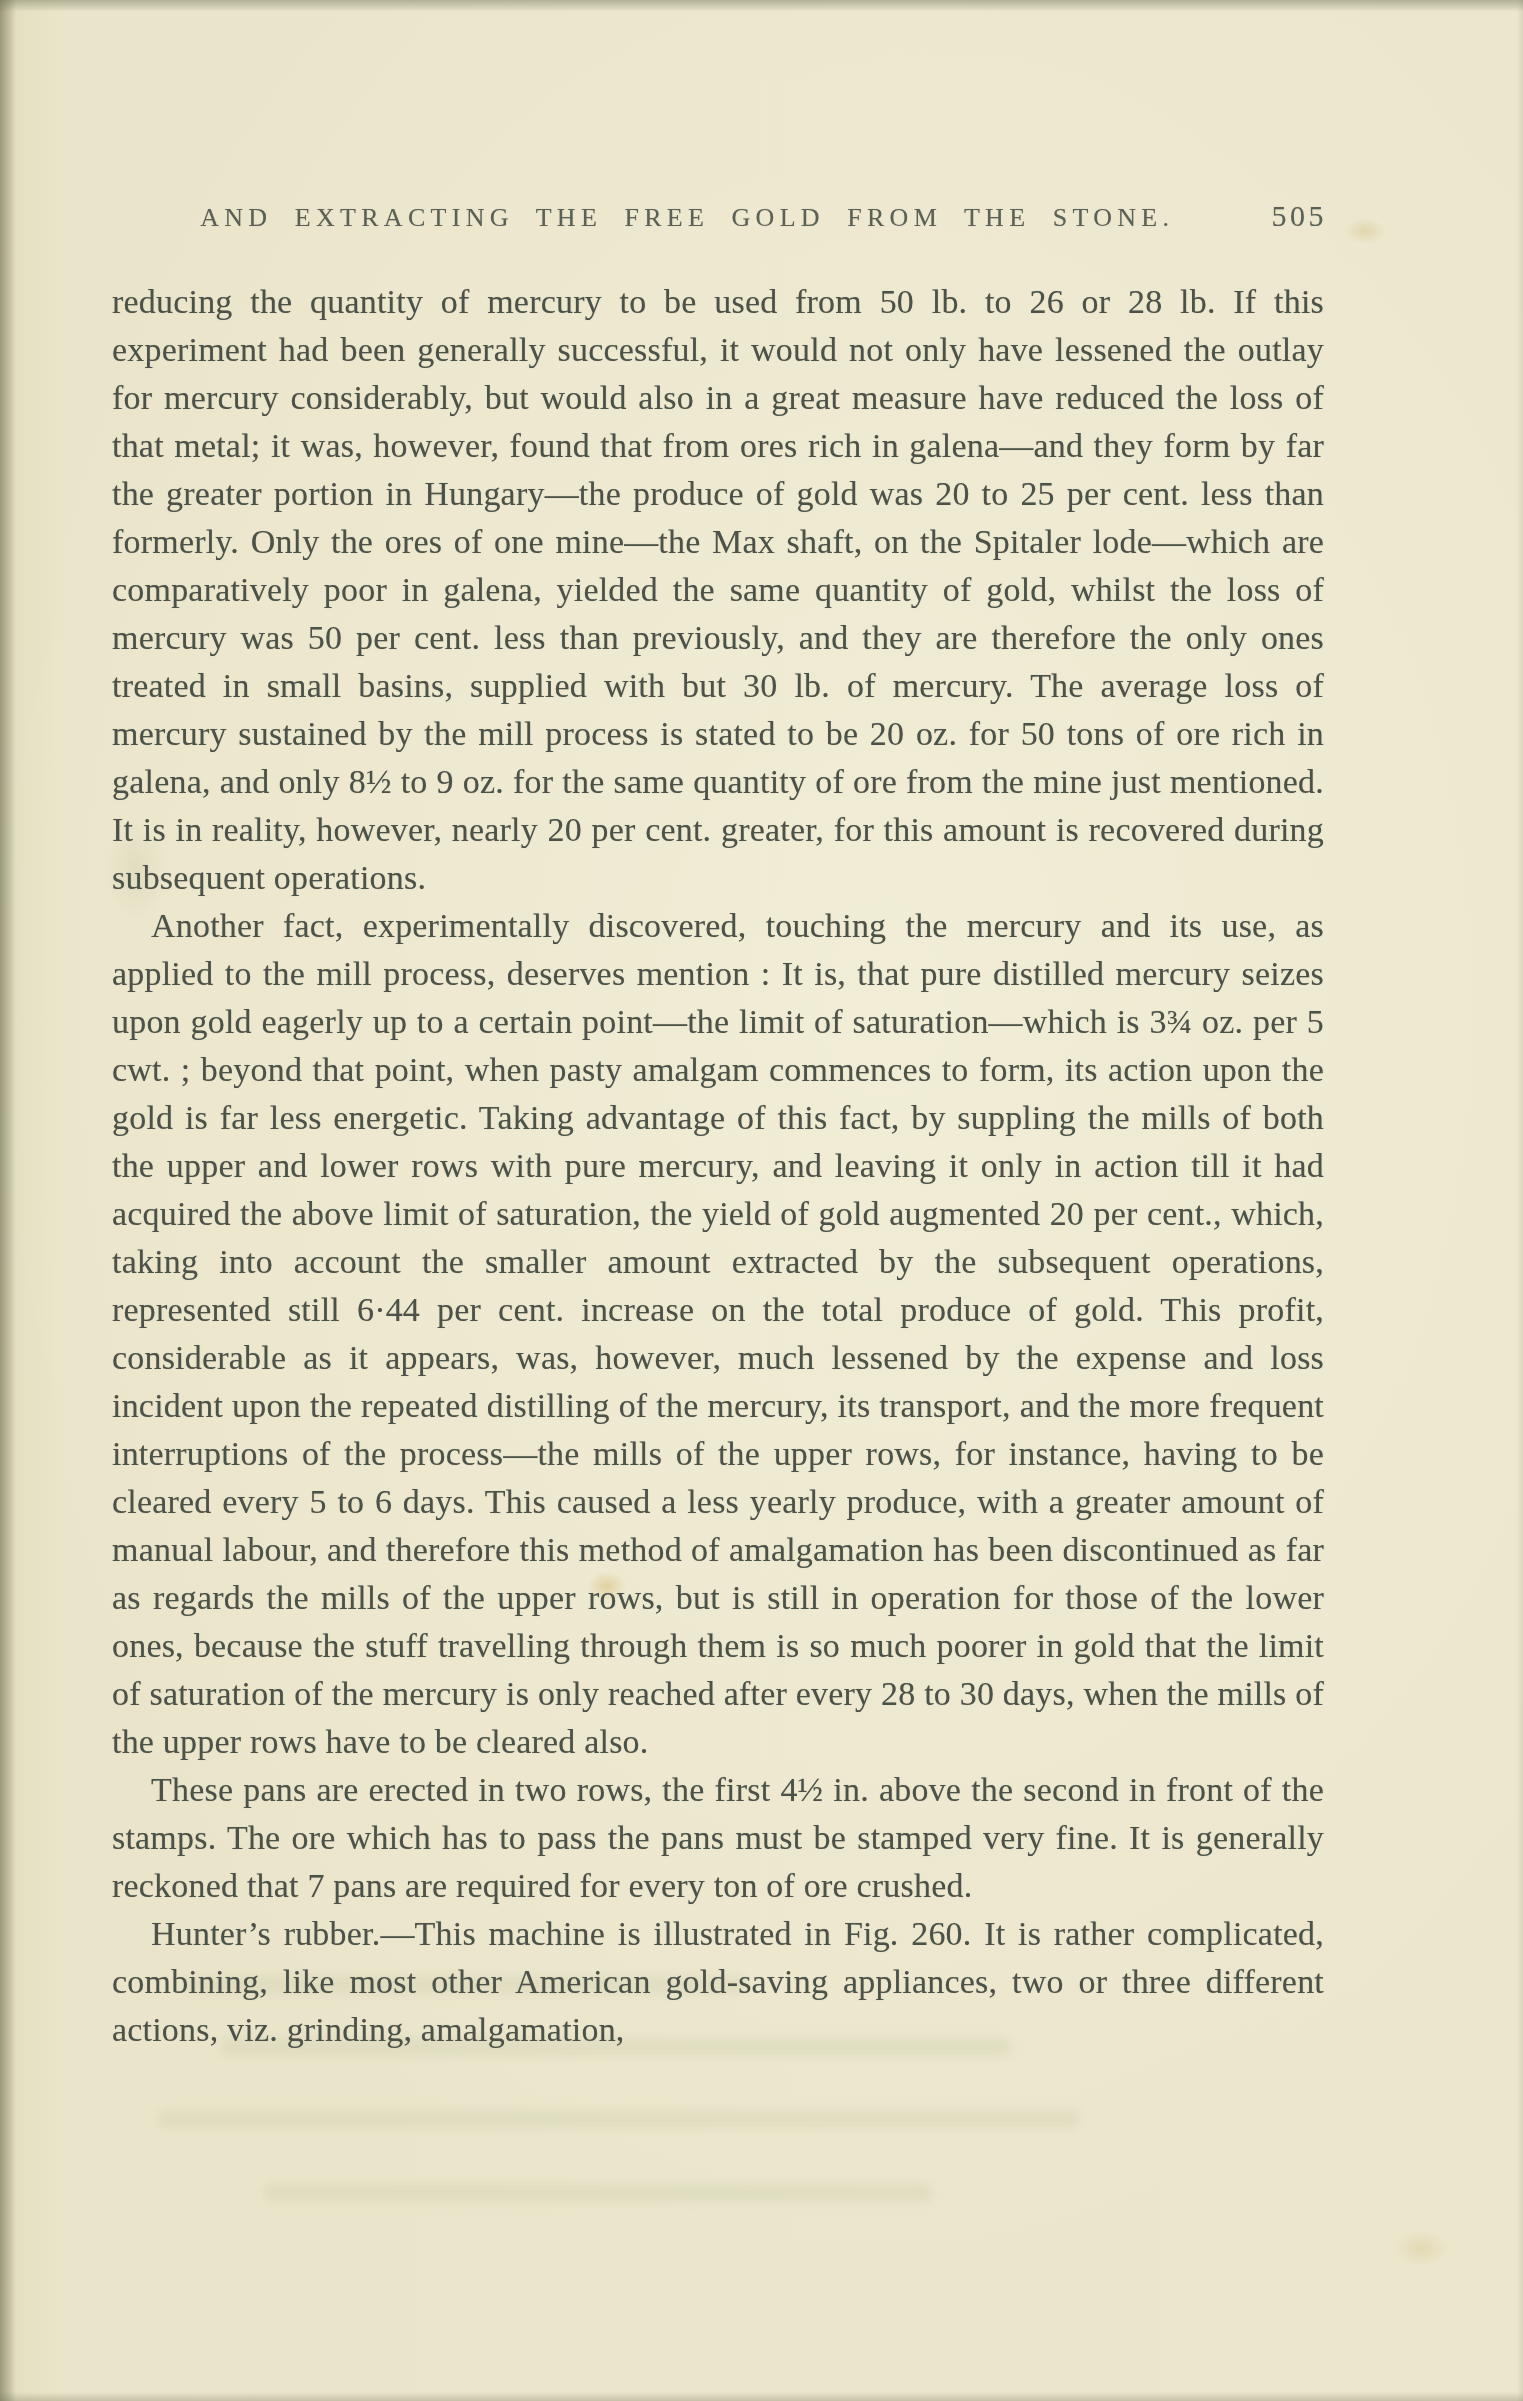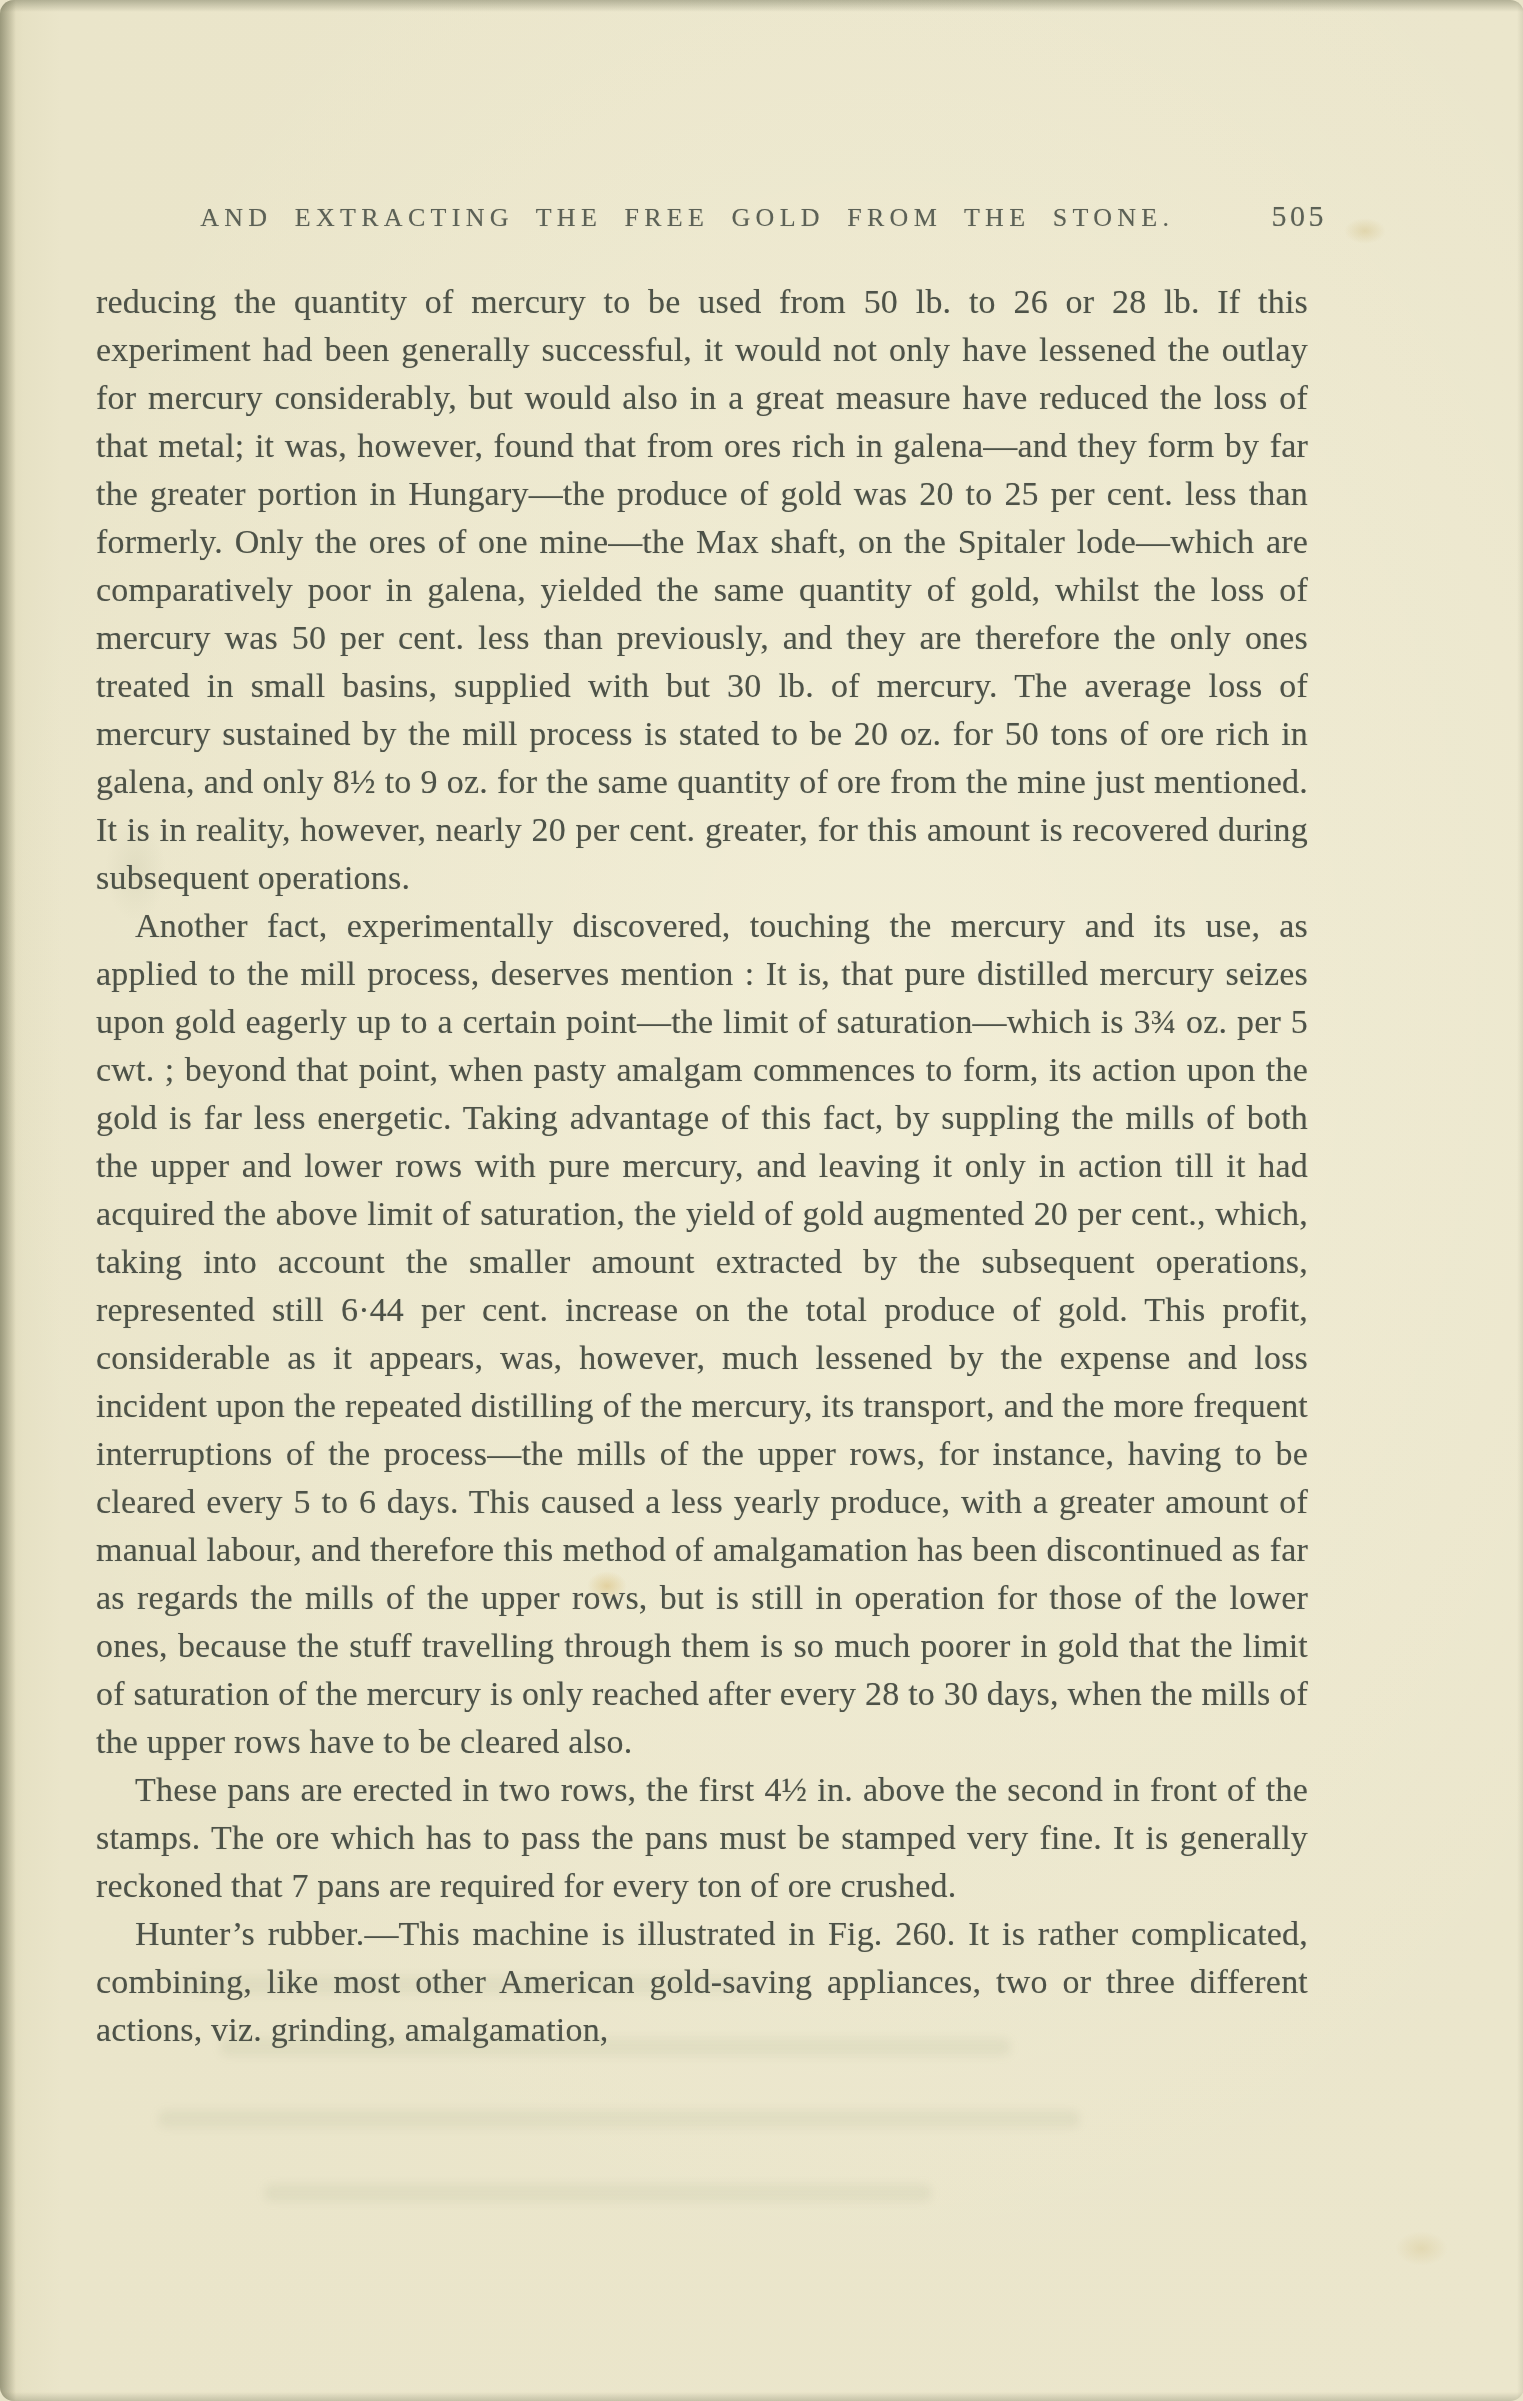--- a/index.html
+++ b/index.html
@@ -9,21 +9,20 @@
   }
   .page {
     position: relative;
     width: 1524px;
     height: 2401px;
     overflow: hidden;
     background:
       radial-gradient(ellipse 1318px 1845px at 58% 42%, rgba(255,252,235,0.35), rgba(0,0,0,0) 70%),
       linear-gradient(90deg, #dcd6b6 0px, #e6e1c4 23px, #eae5ca 61px, #ebe6cc 100%);
     font-family: "Liberation Serif", "DejaVu Serif", serif;
-    border-radius: 14px;
   }
   
   .edge-top {
     position: absolute; left: 0; top: 0; width: 100%; height: 12.3px;
     background: linear-gradient(180deg, rgba(110,112,86,0.45), rgba(110,112,86,0));
   }
   .edge-left {
     position: absolute; left: 0; top: 0; width: 16px; height: 100%;
     background: linear-gradient(90deg, rgba(100,102,76,0.55), rgba(100,102,76,0));
   }
@@ -82,21 +81,21 @@
   .running-header .pageno {
     flex: 0 0 auto;
     font-size: 30px;
     letter-spacing: 3.5px;
     margin-left: 29px;
     text-shadow: 0 0 0.9px rgba(92,97,86,0.35);
   }
 
   .page-body {
     position: absolute;
-    left: 96px;
+    left: 112px;
     top: 278px;
     width: 1212px;
     color: #4d5248;
     font-size: 34px;
     line-height: 48px;
     text-align: justify;
     text-shadow: 0 0 0.9px rgba(77,82,72,0.35);
     letter-spacing: 0.2px;
   }
   .page-body p {

